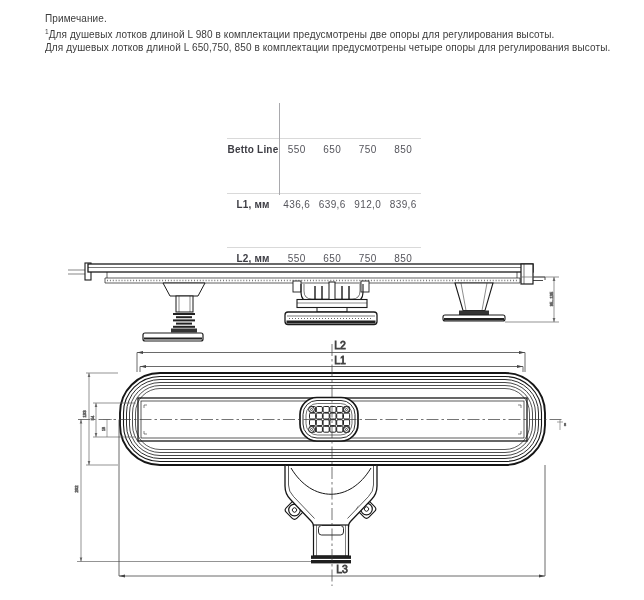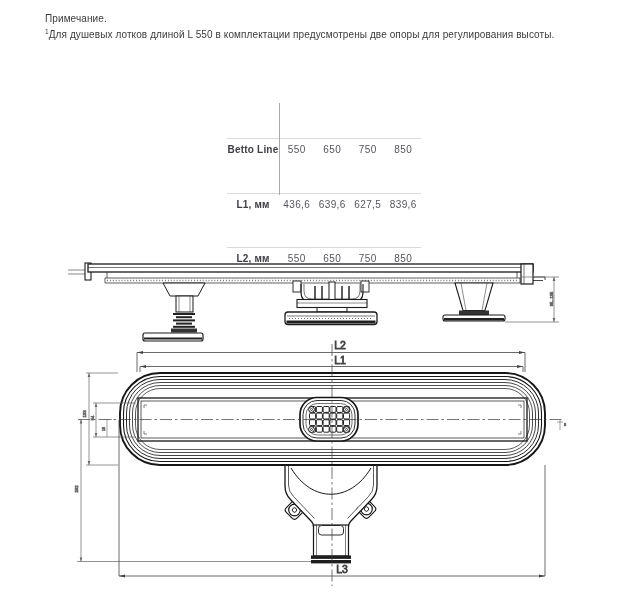--- a/index.html
+++ b/index.html
@@ -24,35 +24,36 @@
   svg text{font-family:"Liberation Sans",sans-serif;}
   .dimtxt{fill:#2b2b2b;font-size:10.5px;}
   .tinytxt{fill:#4a4a4a;}
 </style>
 </head>
 <body>
 
 <div id="page">
 
   <div class="note note-title">Примечание.</div>
-  <div class="note note-l1"><sup>1</sup><span>Для душевых лотков длиной L 550 в комплектации предусмотрены две опоры для регулирования высоты.</span></div>
+  <div class="note note-l1"><sup>1</sup><span>Для душевых лотков длиной L 980 в комплектации предусмотрены две опоры для регулирования высоты.</span></div>
+  <div class="note note-l2">Для душевых лотков длиной L 650,750, 850 в комплектации предусмотрены четыре опоры для регулирования высоты.</div>
 
   <div class="spec-table">
     <div class="t-row">
       <div class="t-label">Betto Line</div>
       <div class="t-val">550</div>
       <div class="t-val">650</div>
       <div class="t-val">750</div>
       <div class="t-val">850</div>
     </div>
     <div class="t-row">
       <div class="t-label">L1, мм</div>
       <div class="t-val">436,6</div>
       <div class="t-val">639,6</div>
-      <div class="t-val">627,5</div>
+      <div class="t-val">912,0</div>
       <div class="t-val">839,6</div>
     </div>
     <div class="t-row">
       <div class="t-label">L2, мм</div>
       <div class="t-val">550</div>
       <div class="t-val">650</div>
       <div class="t-val">750</div>
       <div class="t-val">850</div>
     </div>
     <div class="t-vline"></div>

